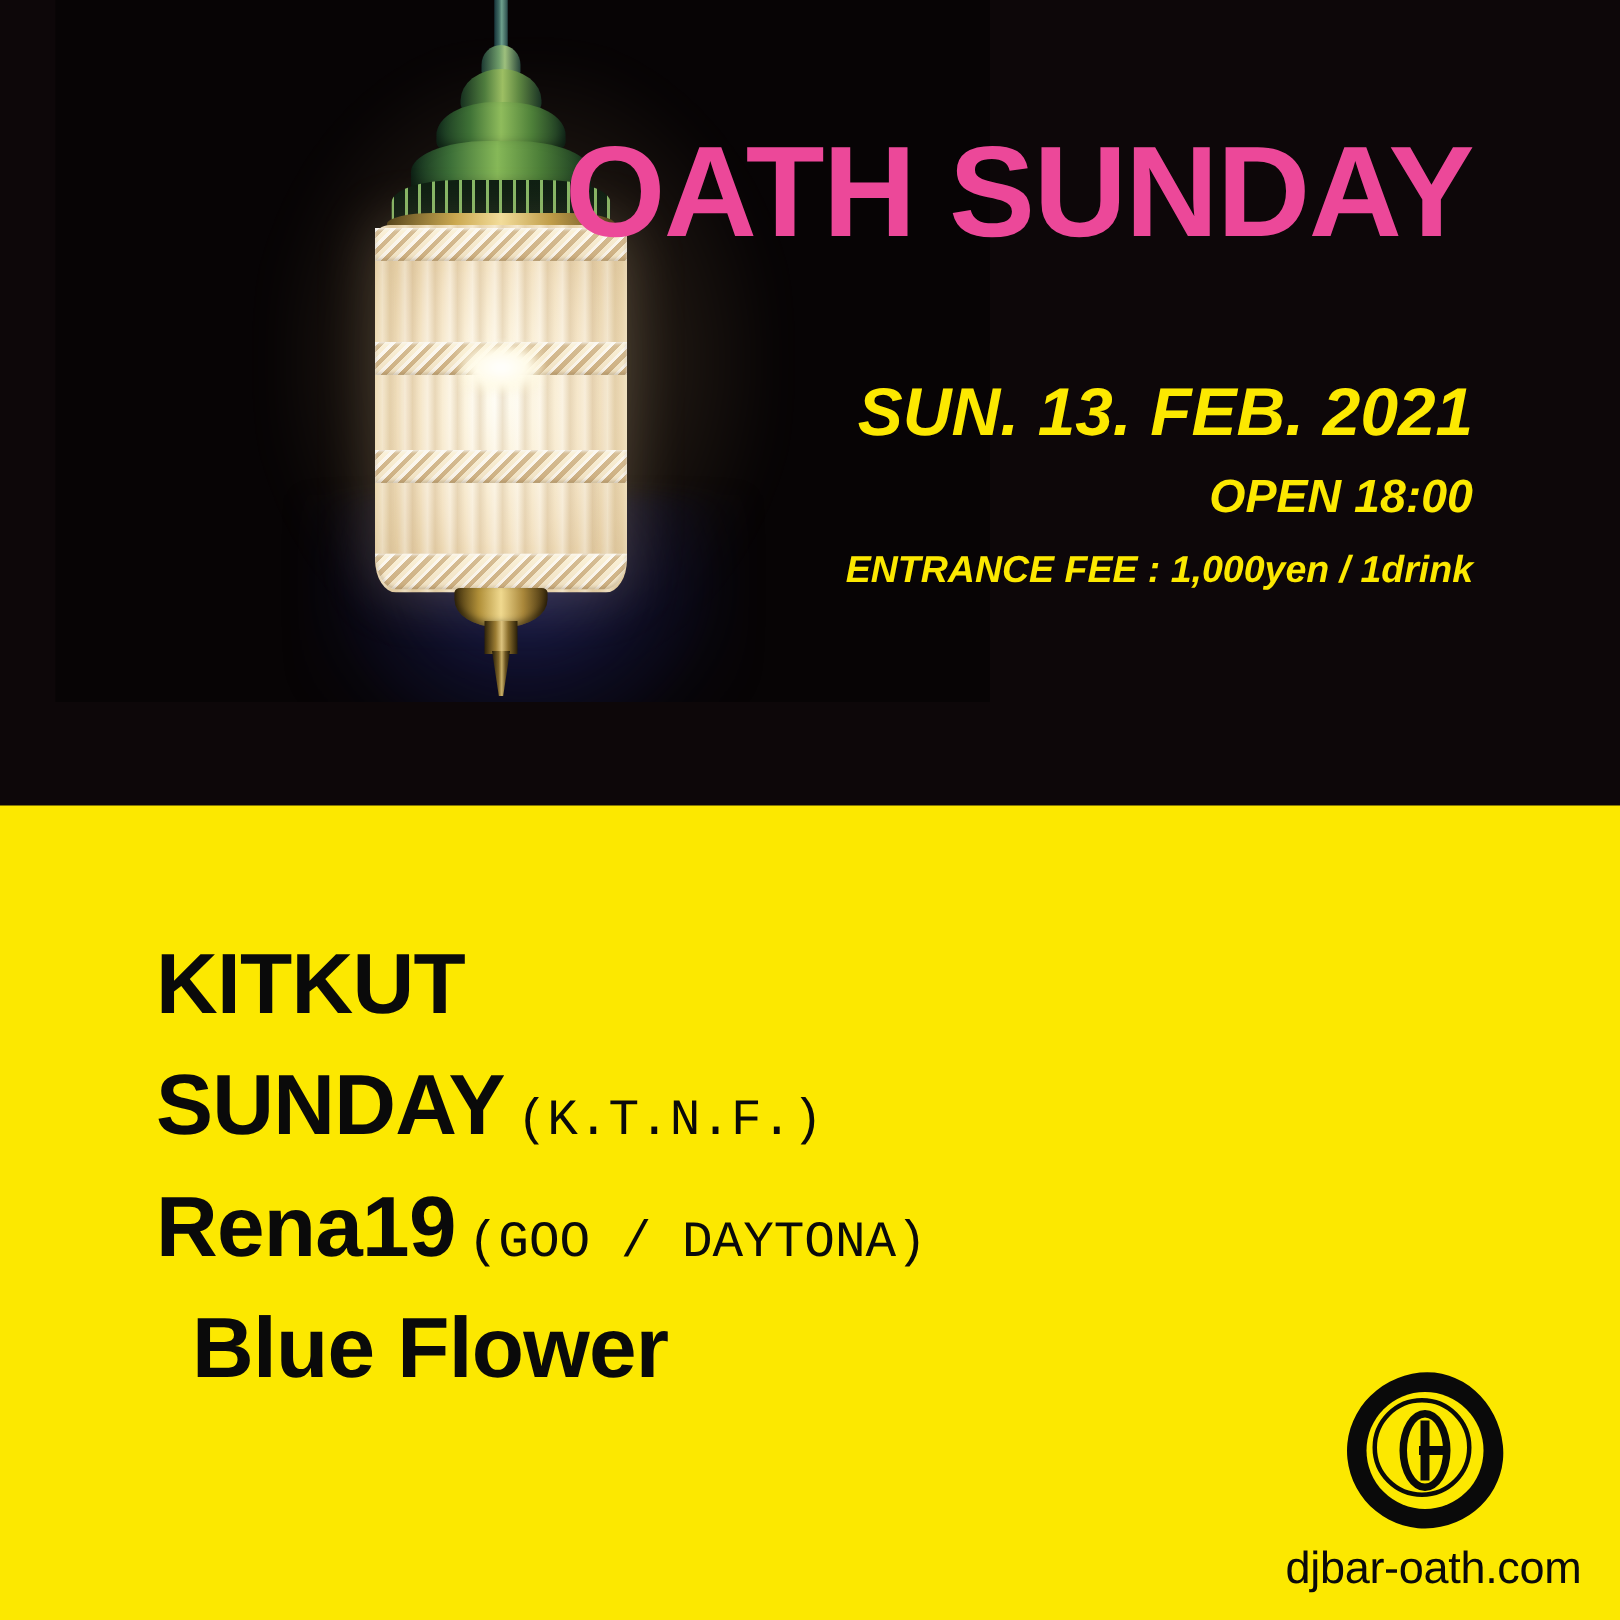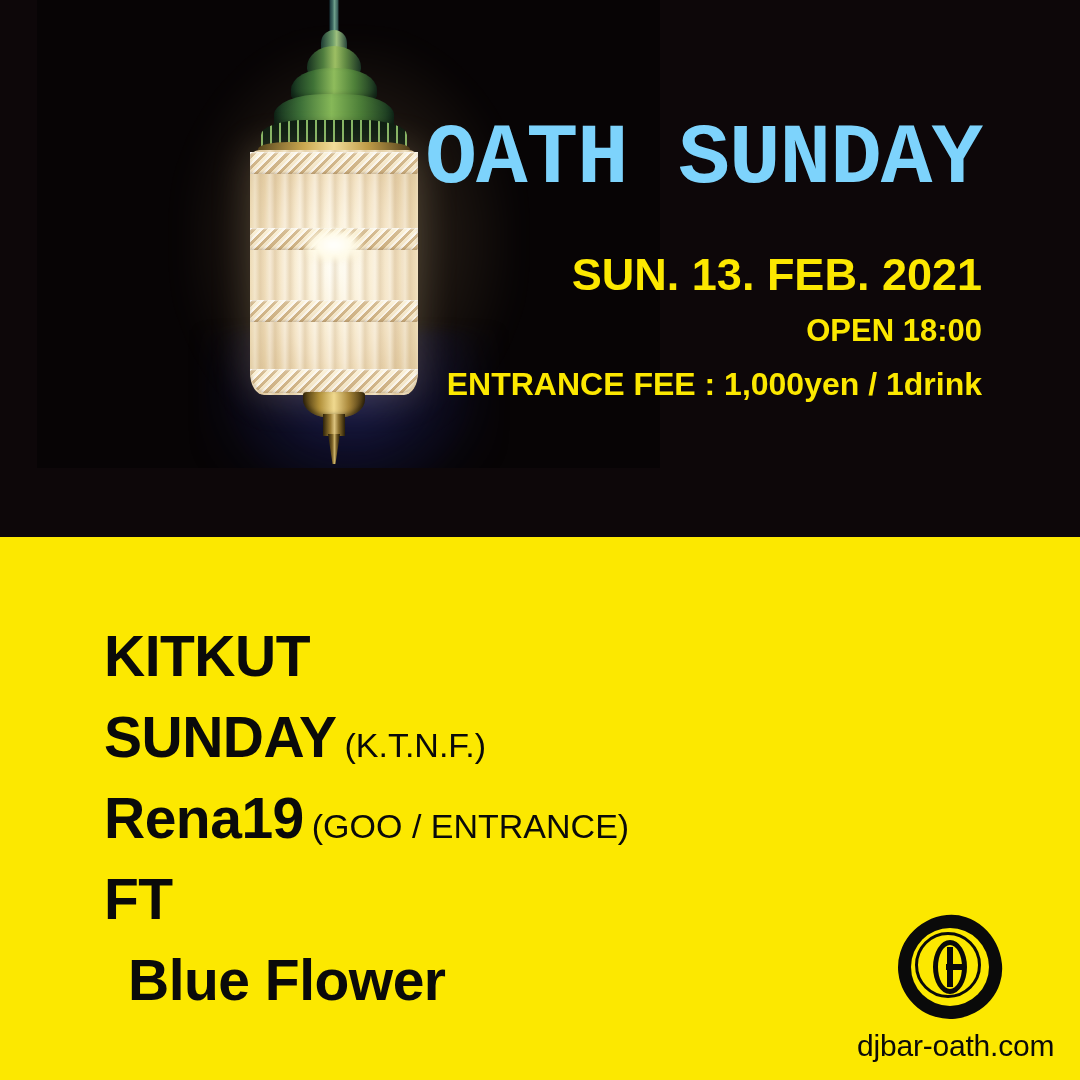--- a/index.html
+++ b/index.html
@@ -188,44 +188,43 @@
   .base-spike {
     position: absolute; left: 50%; top: 434px;
     width: 12px; height: 30px; transform: translateX(-50%);
     background: linear-gradient(90deg,#241b07,#7d6327 36%,#c9b068 54%,#6d5622 74%,#201805);
     clip-path: polygon(0 0, 100% 0, 62% 100%, 38% 100%);
   }
 
   
   .headline {
     position: absolute;
-    left: 0; top: 116px;
+    left: 0; top: 85px;
     width: 982px;
     text-align: right;
-    color: #7dd3fc;
+    color: #ec4899;
     font-size: 86px;
     font-weight: 700;
     letter-spacing: -1px;
     line-height: 1;
     white-space: nowrap;
-    font-family: Liberation Mono, monospace;
   }
 
   .info {
     position: absolute;
     left: 0; top: 252px;
     width: 982px;
     text-align: right;
     color: #FCE800;
     line-height: 1.0;
   }
-  .info-line { display: block; white-space: nowrap; font-weight: 700; }
+  .info-line { display: block; white-space: nowrap; font-weight: 700; font-style: italic; }
   .info-date { font-size: 45px; letter-spacing: 0px; }
   .info-open { font-size: 31px; margin-top: 18px; }
-  .info-fee  { font-size: 32px; margin-top: 22px; }
+  .info-fee  { font-size: 25px; margin-top: 22px; }
 
   
   .bottom-panel {
     position: absolute;
     left: 0; top: 560px;
     width: 1080px;
     height: 543px;
     background: #FCE800;
   }
 
@@ -246,20 +245,21 @@
   .act-name {
     font-size: 57px;
     font-weight: 700;
     letter-spacing: -0.5px;
   }
   .act-aff {
     font-size: 34px;
     font-weight: 400;
     letter-spacing: 0px;
     margin-left: 8px;
+    font-family: Liberation Mono, monospace;
   }
 
   
   .logo-block {
     position: absolute;
     left: 857px;
     top: 355px;
     width: 186px;
     text-align: center;
   }
@@ -369,24 +369,21 @@
   <div class="bottom-panel">
 
     <div class="lineup">
       <div class="act">
         <span class="act-name">KITKUT</span><span class="act-aff"></span>
       </div>
       <div class="act">
         <span class="act-name">SUNDAY</span><span class="act-aff">(K.T.N.F.)</span>
       </div>
       <div class="act">
-        <span class="act-name">Rena19</span><span class="act-aff">(GOO / ENTRANCE)</span>
-      </div>
-      <div class="act">
-        <span class="act-name">FT</span><span class="act-aff"></span>
+        <span class="act-name">Rena19</span><span class="act-aff">(GOO / DAYTONA)</span>
       </div>
       <div class="act">
         <span class="act-name">Blue Flower</span><span class="act-aff"></span>
       </div>
     </div>
 
     <div class="logo-block">
       <div class="logo-mark">
         <div class="logo-ring-outer"></div>
         <div class="logo-ring-inner"></div>

